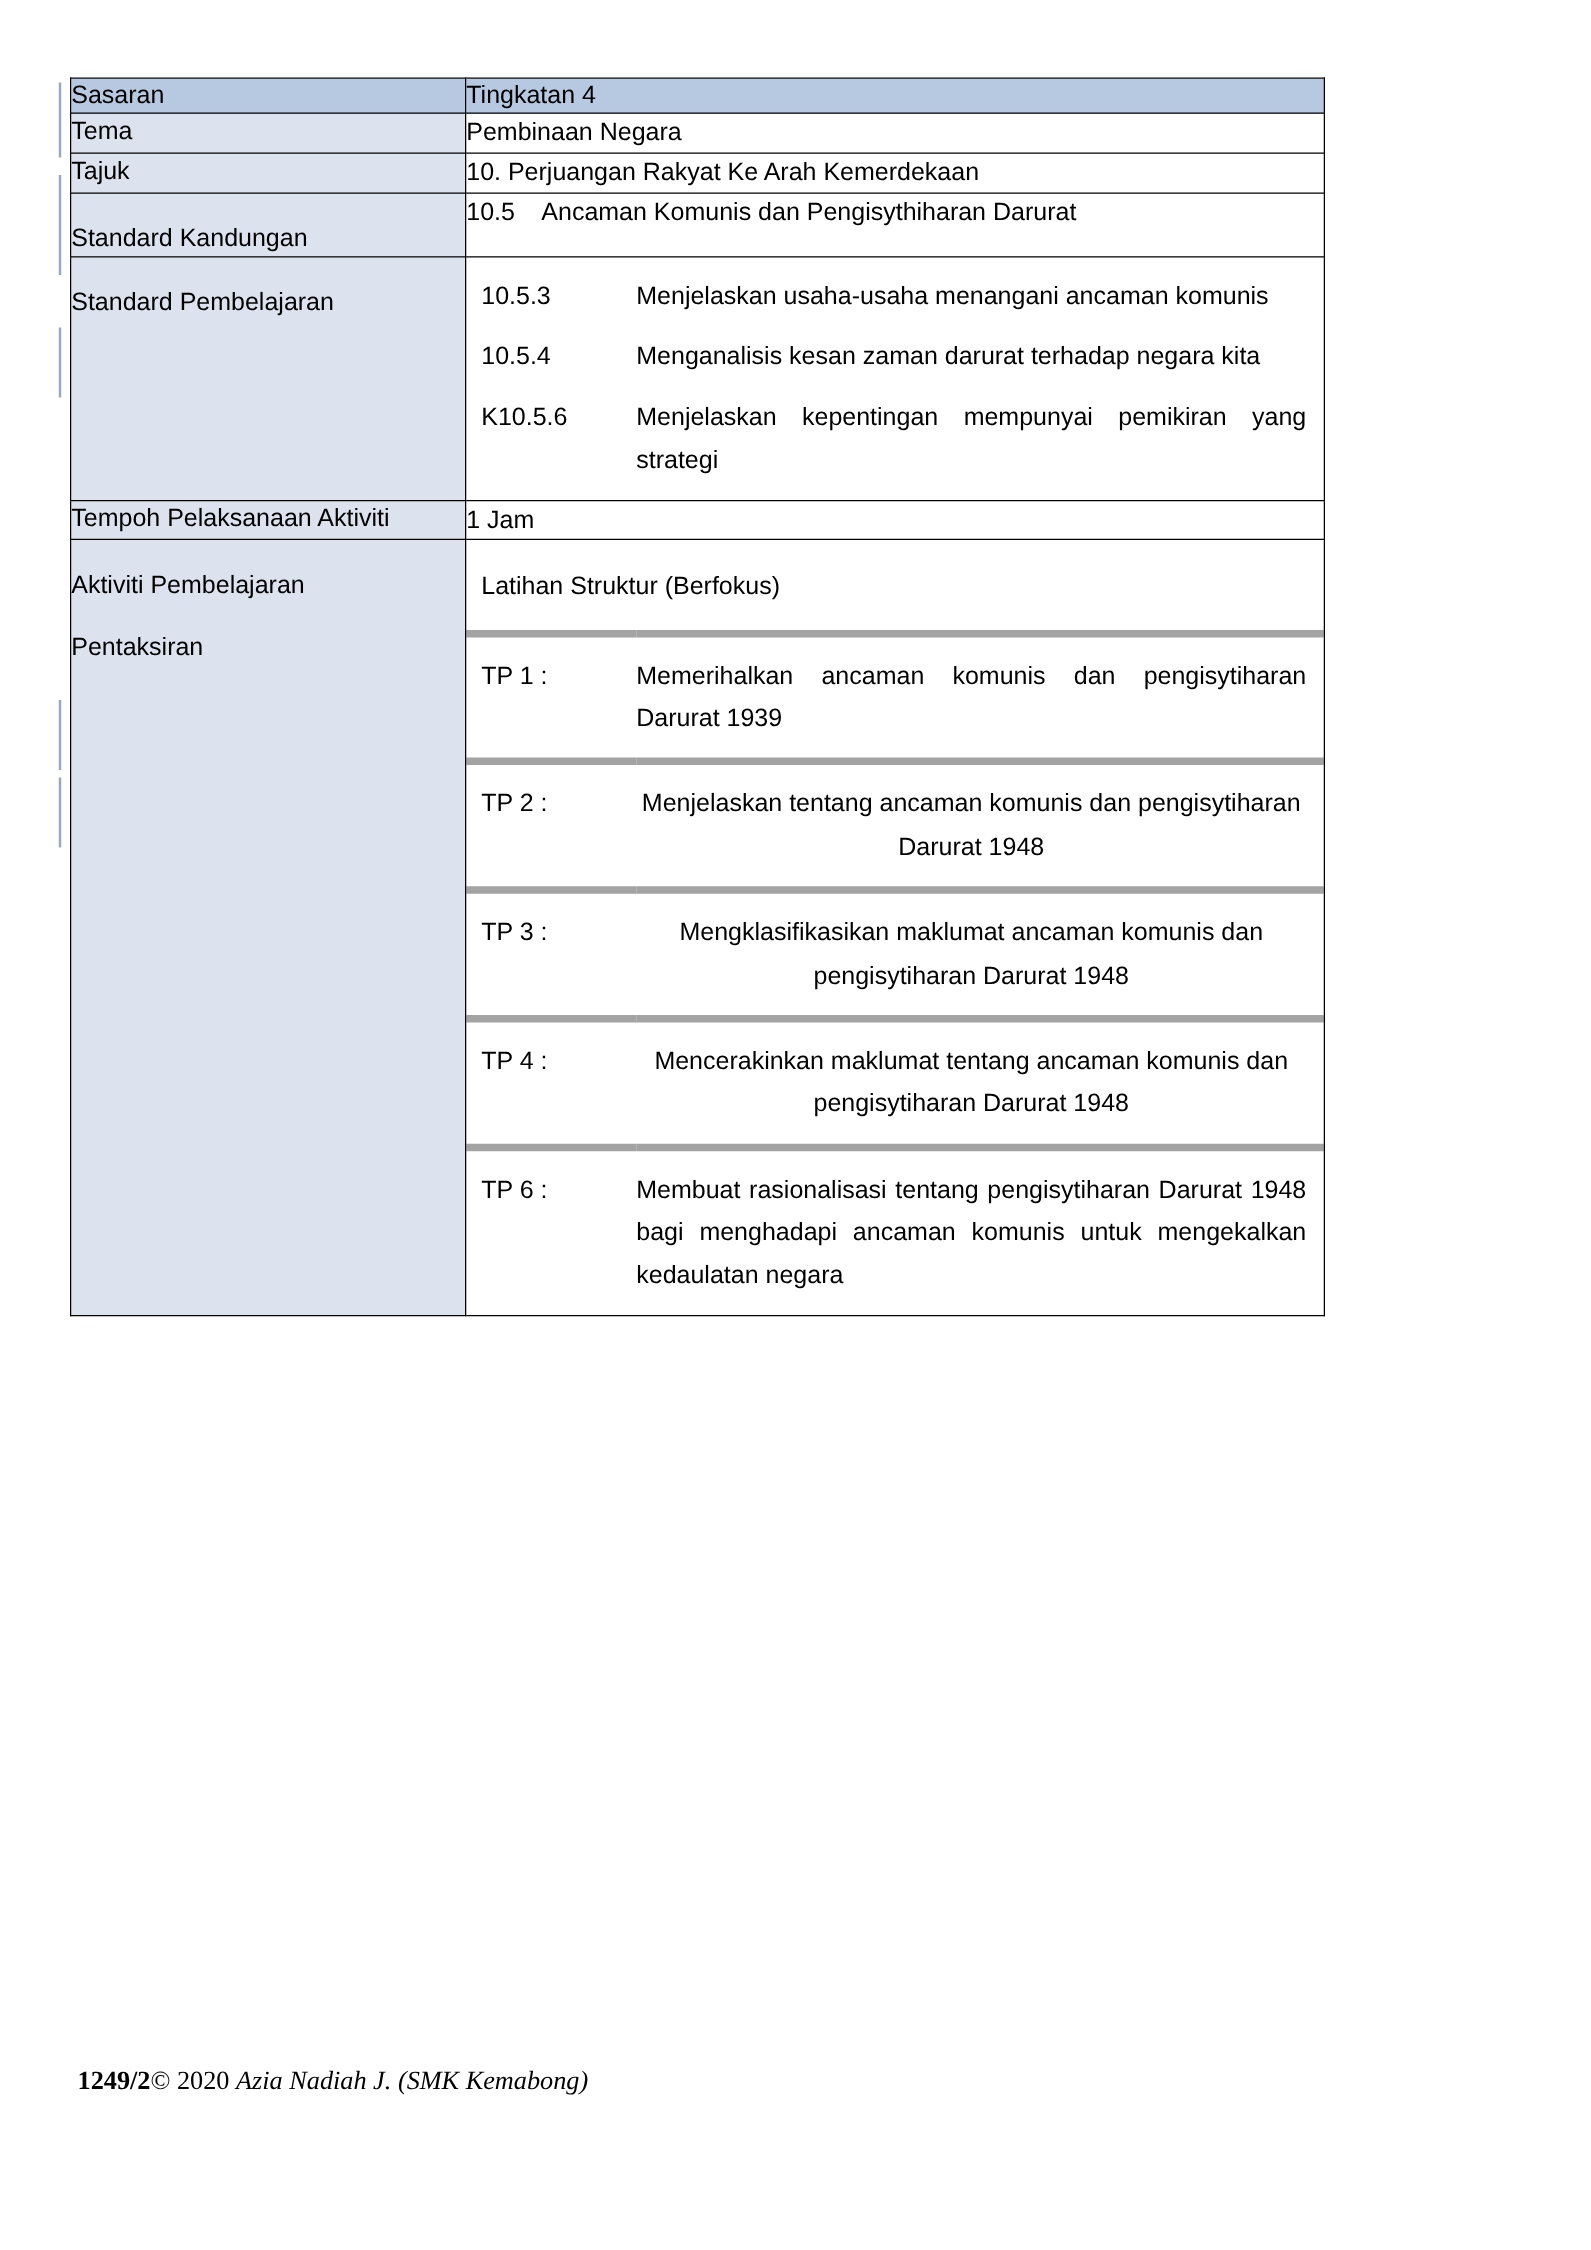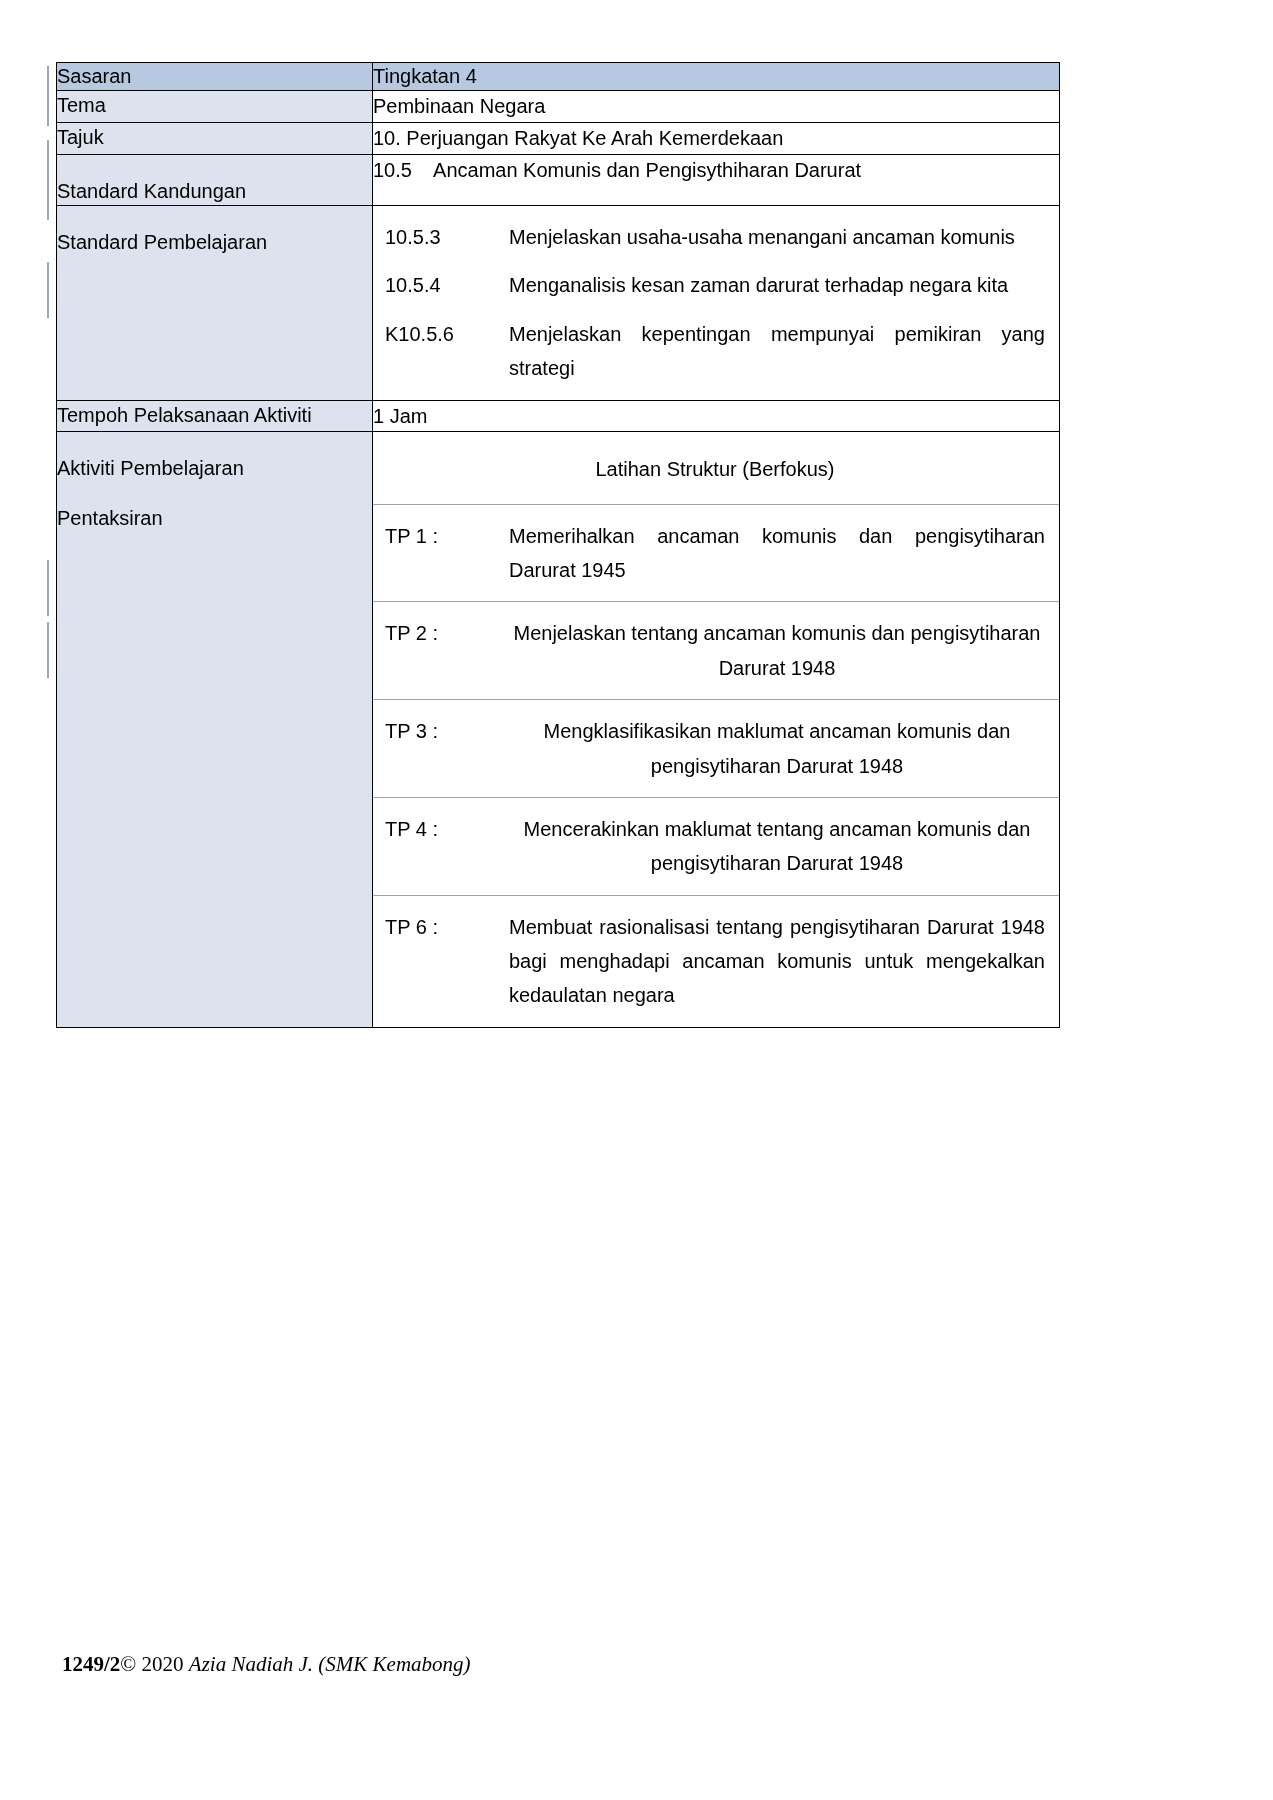--- a/index.html
+++ b/index.html
@@ -73,21 +73,21 @@
     width: 100%;
     border-collapse: collapse;
     table-layout: fixed;
   }
   .sub td {
     border: none;
     padding: 0;
     vertical-align: top;
   }
   .sub tr.bordered > td {
-    border-top: 1px solid #a3a3a3;
+    border-top: 6px solid #a3a3a3;
   }
   .sub td.code {
     width: 136px;
     font-size: 20px;
     line-height: 1.72;
     padding: 14px 0 14px 12px;
     white-space: pre;
   }
   .sub td.desc {
     font-size: 20px;
@@ -197,30 +197,30 @@
         <td class="label-cell">Tempoh Pelaksanaan Aktiviti</td>
         <td class="cell-pad-plain">1 Jam</td>
       </tr>
 
       <tr>
         <td class="label-cell tall">
           <div style="margin-bottom:22px;">Aktiviti Pembelajaran</div>
           <div>Pentaksiran</div>
         </td>
         <td style="padding:0;">
-          <div class="cell-pad-plain" style="padding:22px 14px 20px 12px;text-align:center;">Latihan Struktur (Berfokus)</div>
+          <div class="cell-pad-plain" style="padding:22px 14px 20px 12px;">Latihan Struktur (Berfokus)</div>
           <table class="sub">
             <colgroup>
                 <col style="width:136px">
                 <col>
               </colgroup>
             <tbody>
               <tr class="bordered">
                 <td class="code">TP 1 :</td>
-                <td class="desc">Memerihalkan ancaman komunis dan pengisytiharan Darurat 1945</td>
+                <td class="desc">Memerihalkan ancaman komunis dan pengisytiharan Darurat 1939</td>
               </tr>
               <tr class="bordered">
                 <td class="code">TP 2 :</td>
                 <td class="desc left">Menjelaskan tentang ancaman komunis dan pengisytiharan Darurat 1948</td>
               </tr>
               <tr class="bordered">
                 <td class="code">TP 3 :</td>
                 <td class="desc left">Mengklasifikasikan maklumat ancaman komunis dan pengisytiharan Darurat 1948</td>
               </tr>
               <tr class="bordered">

